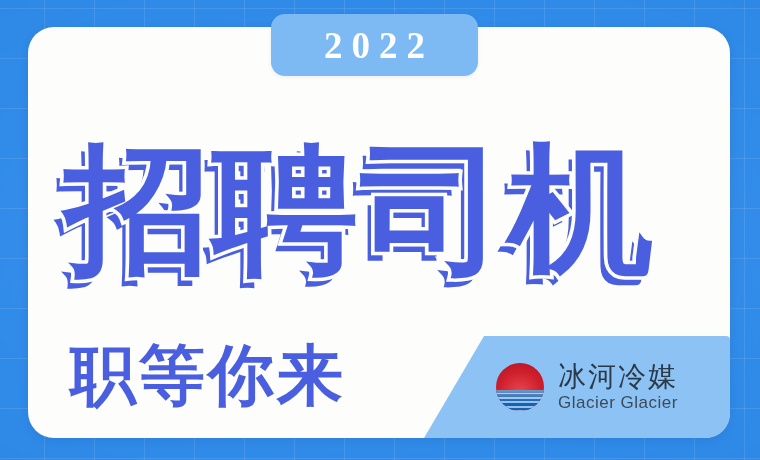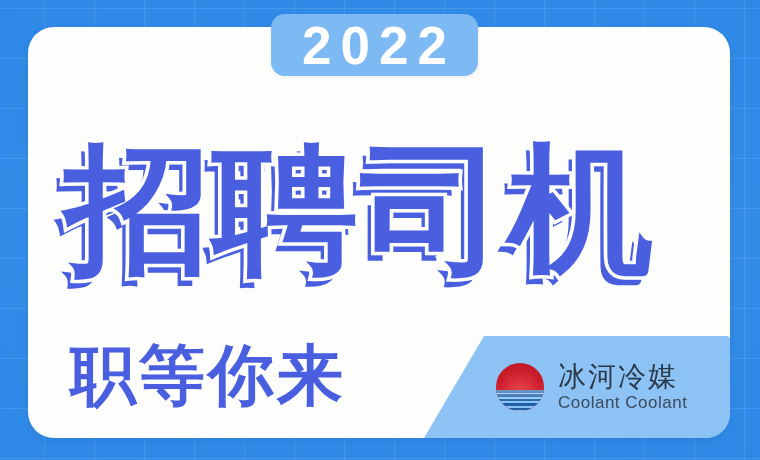--- a/index.html
+++ b/index.html
@@ -64,25 +64,25 @@
     height: 62px;
     background: #7db9f2;
     border-radius: 14px;
     display: flex;
     align-items: center;
     justify-content: center;
     box-shadow: 0 1px 4px rgba(0,0,0,0.07);
   }
   #year-text {
     color: #ffffff;
-    font-size: 53px;
+    font-size: 37px;
     font-weight: bold;
     letter-spacing: 9px;
     text-indent: 9px;
-    font-family: Liberation Sans, sans-serif;
+    font-family: Liberation Serif, serif;
     line-height: 1;
   }
 
   
   #headline-wrap {
     position: absolute;
     left: 0;
     top: 122px;
     width: 720px;
     height: 175px;
@@ -230,18 +230,18 @@
 
   <div id="slogan">职等你来</div>
 
   <div id="brand-panel">
     <div id="brand-inner">
       <div id="logo-mark">
         <div id="logo-waves"></div>
       </div>
       <div id="brand-text">
         <div id="brand-cn">冰河冷媒</div>
-        <div id="brand-en">Coolant Coolant</div>
+        <div id="brand-en">Glacier Glacier</div>
       </div>
     </div>
   </div>
 
 </div>
 
 </body></html>

